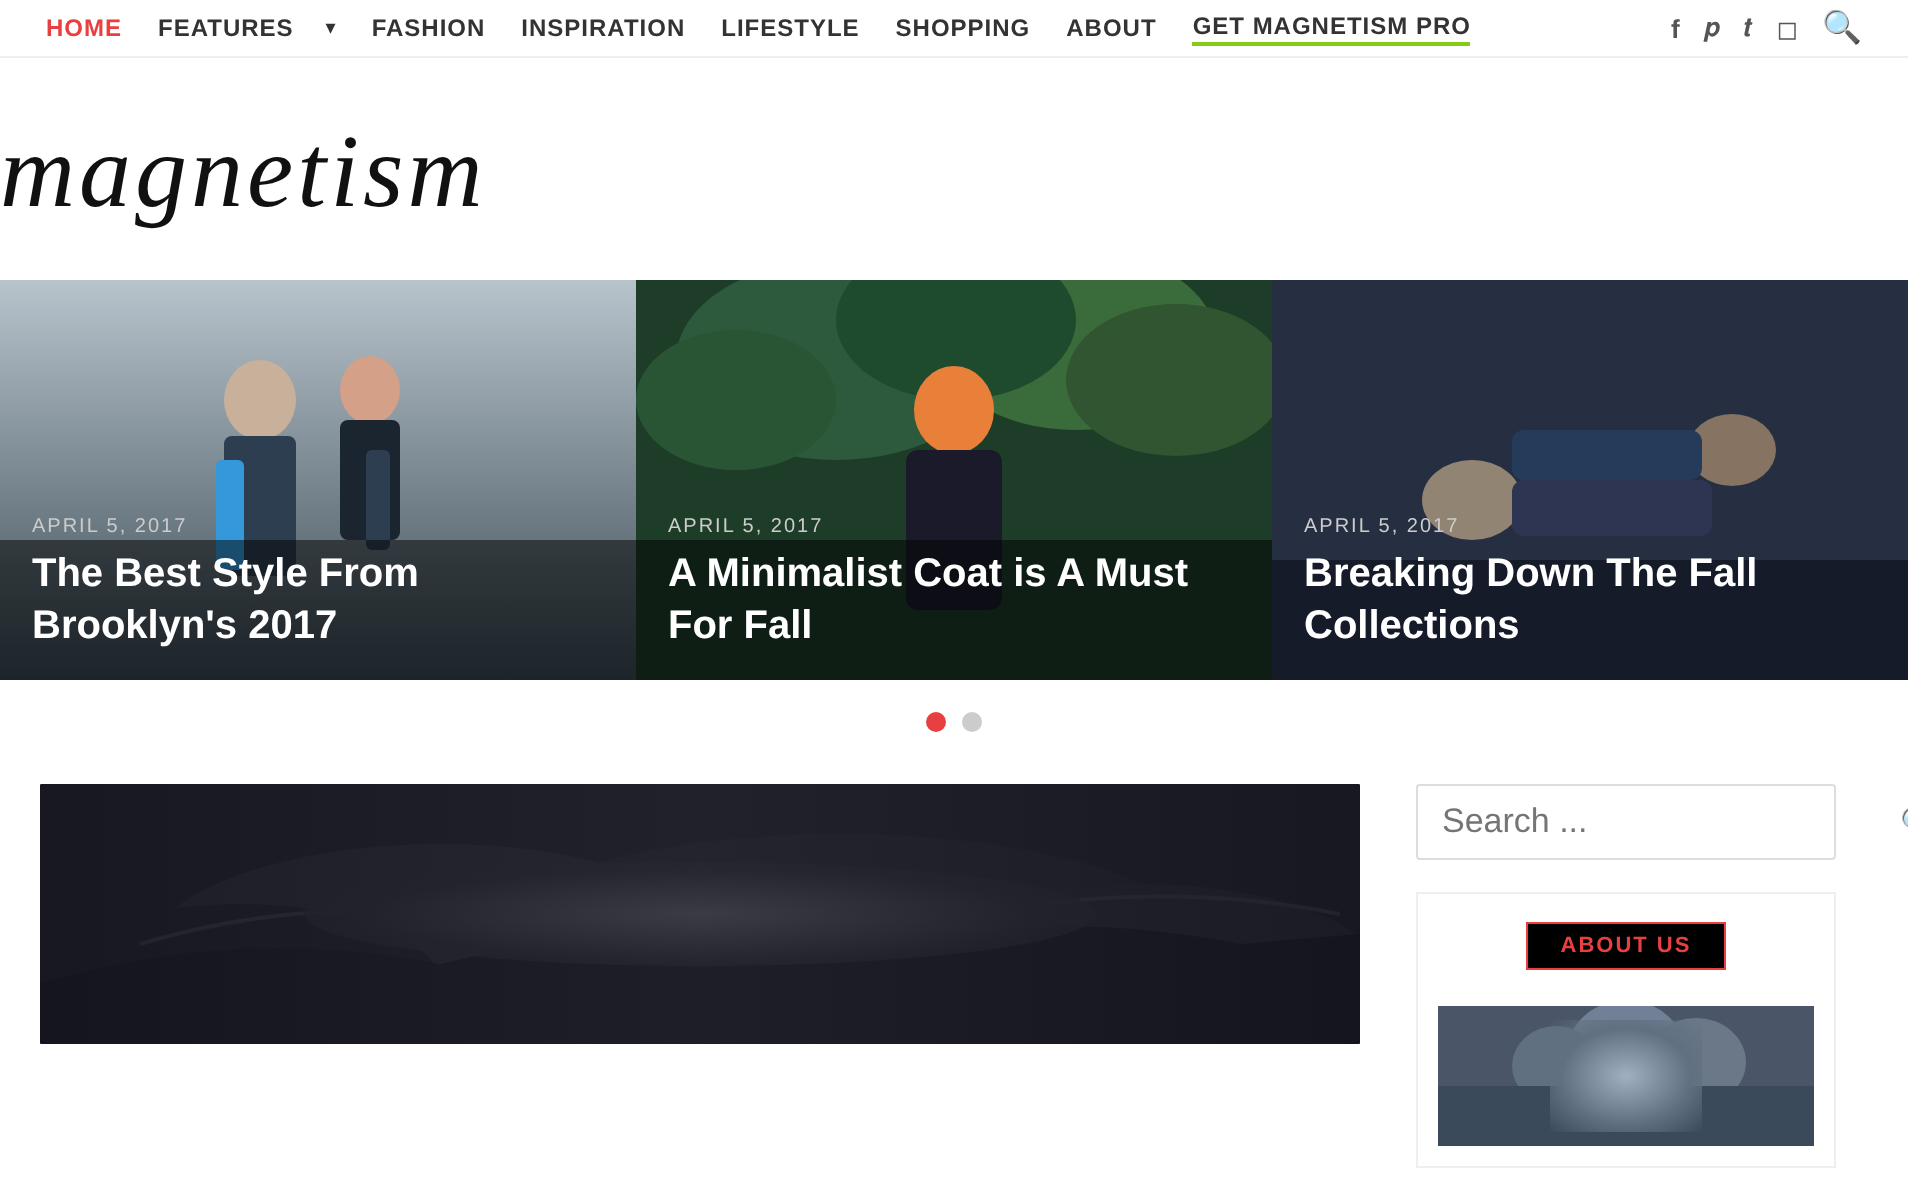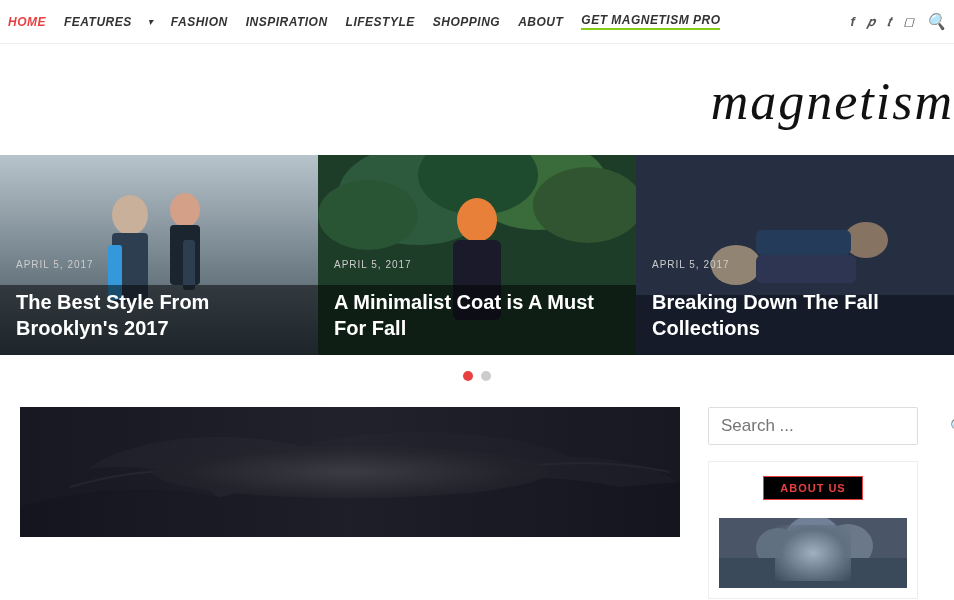--- a/index.html
+++ b/index.html
@@ -3,24 +3,23 @@
   <meta charset="utf-8">
   <style>
     * { margin: 0; padding: 0; box-sizing: border-box; }
     body { font-family: Arial, sans-serif; background: #fff; width: 954px; overflow-x: hidden; }
 
     
     nav {
       display: flex;
       align-items: center;
       justify-content: space-between;
-      padding: 0 8px;
-      height: 44px;
+      padding: 0 23px;
+      height: 29px;
       border-bottom: 1px solid #eee;
-      font-style: italic;
     }
     .nav-links { display: flex; align-items: center; gap: 18px; }
     .nav-links a {
       text-decoration: none;
       font-size: 12px;
       font-weight: 600;
       letter-spacing: 0.5px;
       color: #333;
       text-transform: uppercase;
     }
@@ -31,21 +30,21 @@
     .nav-right .social-icon {
       font-size: 14px;
       color: #555;
       cursor: pointer;
       text-decoration: none;
     }
     .search-nav-icon { font-size: 16px; color: #555; cursor: pointer; }
 
     
     .logo-section {
-      text-align: right;
+      text-align: left;
       padding: 28px 0 24px;
     }
     .logo-section .logo-text {
       font-family: 'Georgia', cursive;
       font-size: 52px;
       font-style: italic;
       font-weight: 400;
       letter-spacing: 2px;
       color: #111;
       font-family: cursive;
@@ -112,21 +111,21 @@
       left: 0;
       right: 0;
       padding: 12px 16px 14px;
       z-index: 2;
     }
     .slide-date {
       color: #ccc;
       font-size: 10px;
       letter-spacing: 1px;
       text-transform: uppercase;
-      margin-bottom: 19px;
+      margin-bottom: 5px;
     }
     .slide-title {
       color: #fff;
       font-size: 20px;
       font-weight: 700;
       line-height: 1.3;
     }
 
     
     .slider-dots {

